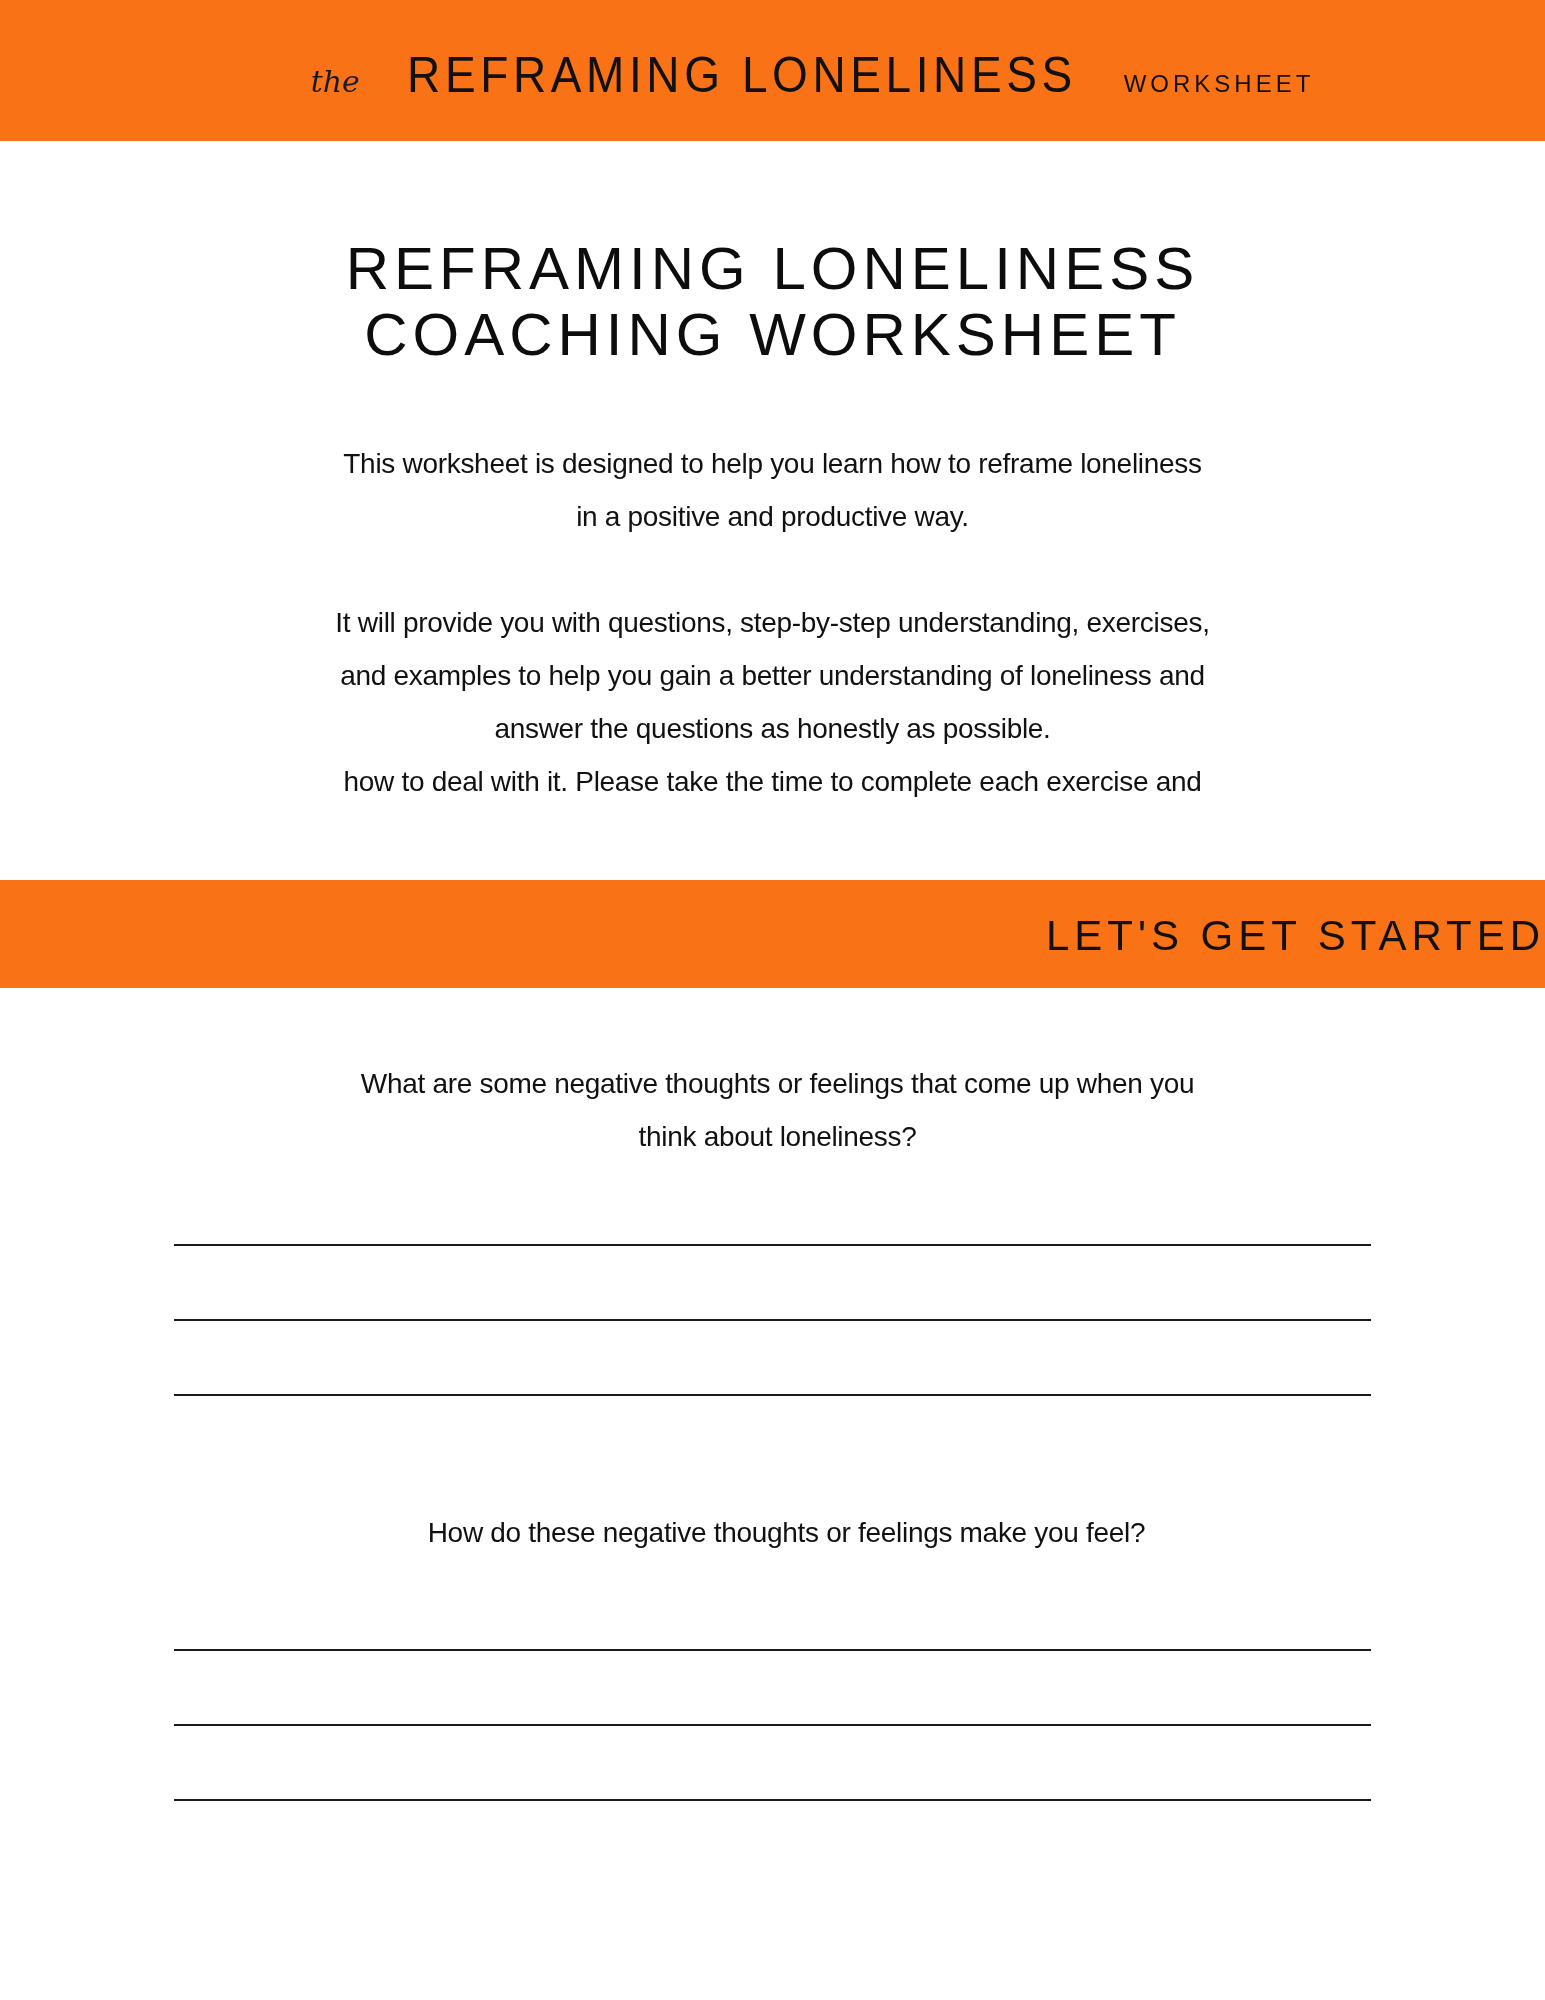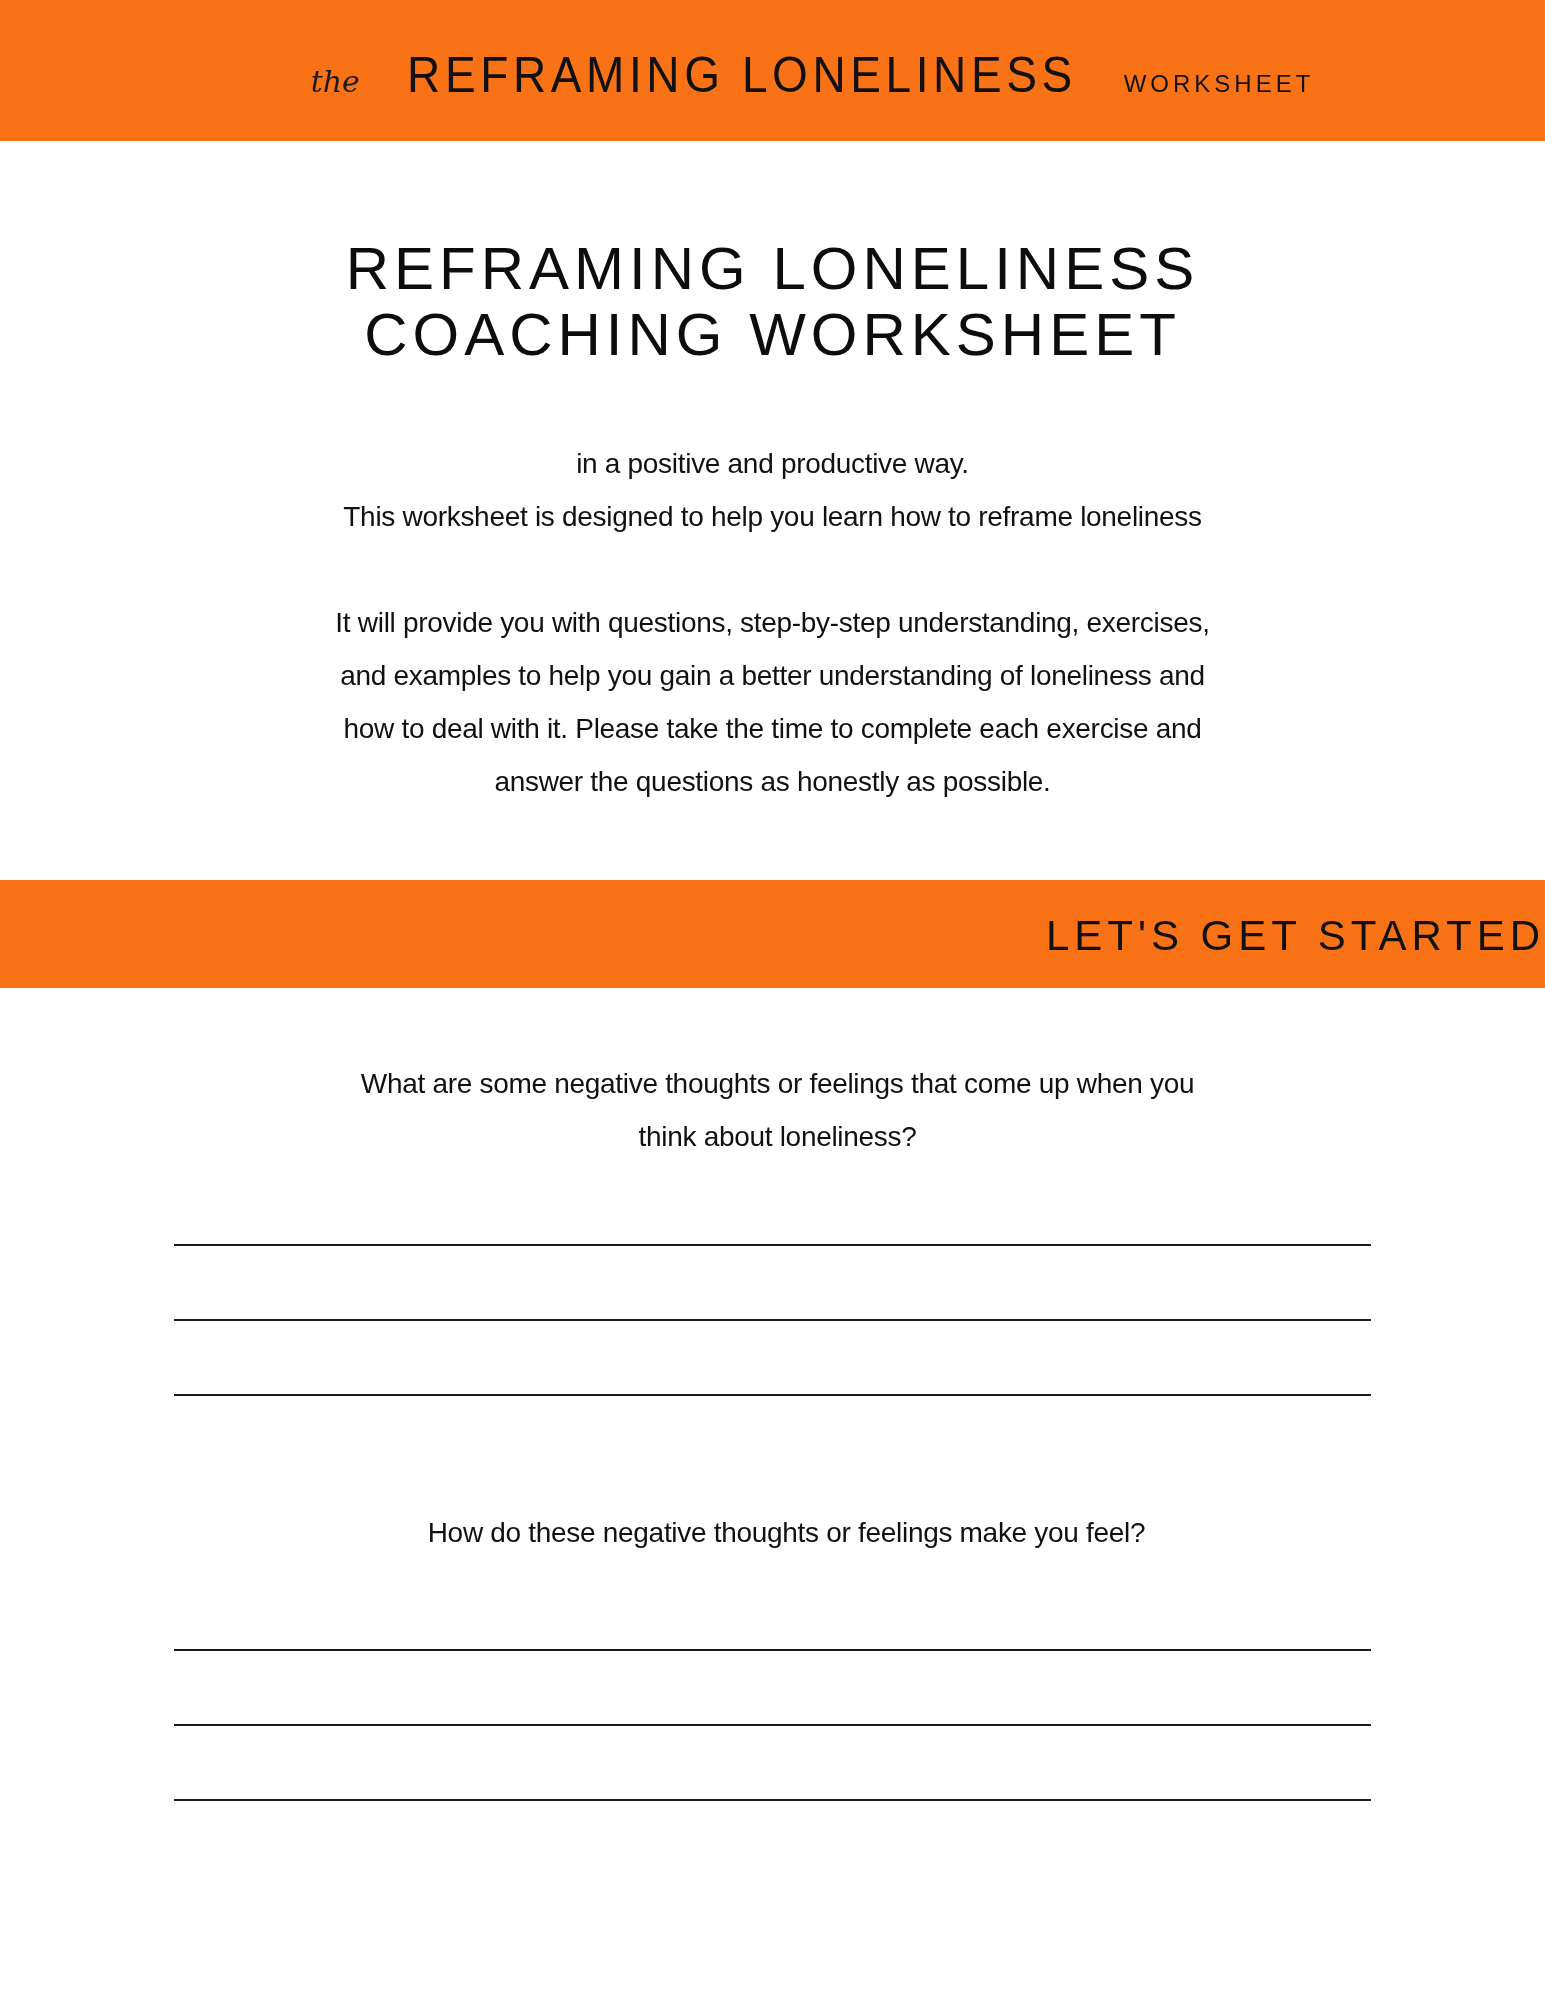--- a/index.html
+++ b/index.html
@@ -138,29 +138,29 @@
     <span class="brand-sub">WORKSHEET</span>
   </div>
 </header>
 
 <h1 class="main-title">
   <span>REFRAMING LONELINESS</span>
   <span>COACHING WORKSHEET</span>
 </h1>
 
 <p class="intro intro-1" style="margin:0;">
+  <span>This worksheet is designed to help you learn how to reframe loneliness</span>
   <span>in a positive and productive way.</span>
-  <span>This worksheet is designed to help you learn how to reframe loneliness</span>
 </p>
 
 <p class="intro intro-2" style="margin:0;">
   <span>It will provide you with questions, step-by-step understanding, exercises,</span>
   <span>and examples to help you gain a better understanding of loneliness and</span>
+  <span>answer the questions as honestly as possible.</span>
   <span>how to deal with it. Please take the time to complete each exercise and</span>
-  <span>answer the questions as honestly as possible.</span>
 </p>
 
 <section class="band section-band">
   <h2 class="section-title">LET'S GET STARTED</h2>
 </section>
 
 <p class="question q1" style="margin:0;">
   <span>What are some negative thoughts or feelings that come up when you</span>
   <span>think about loneliness?</span>
 </p>

